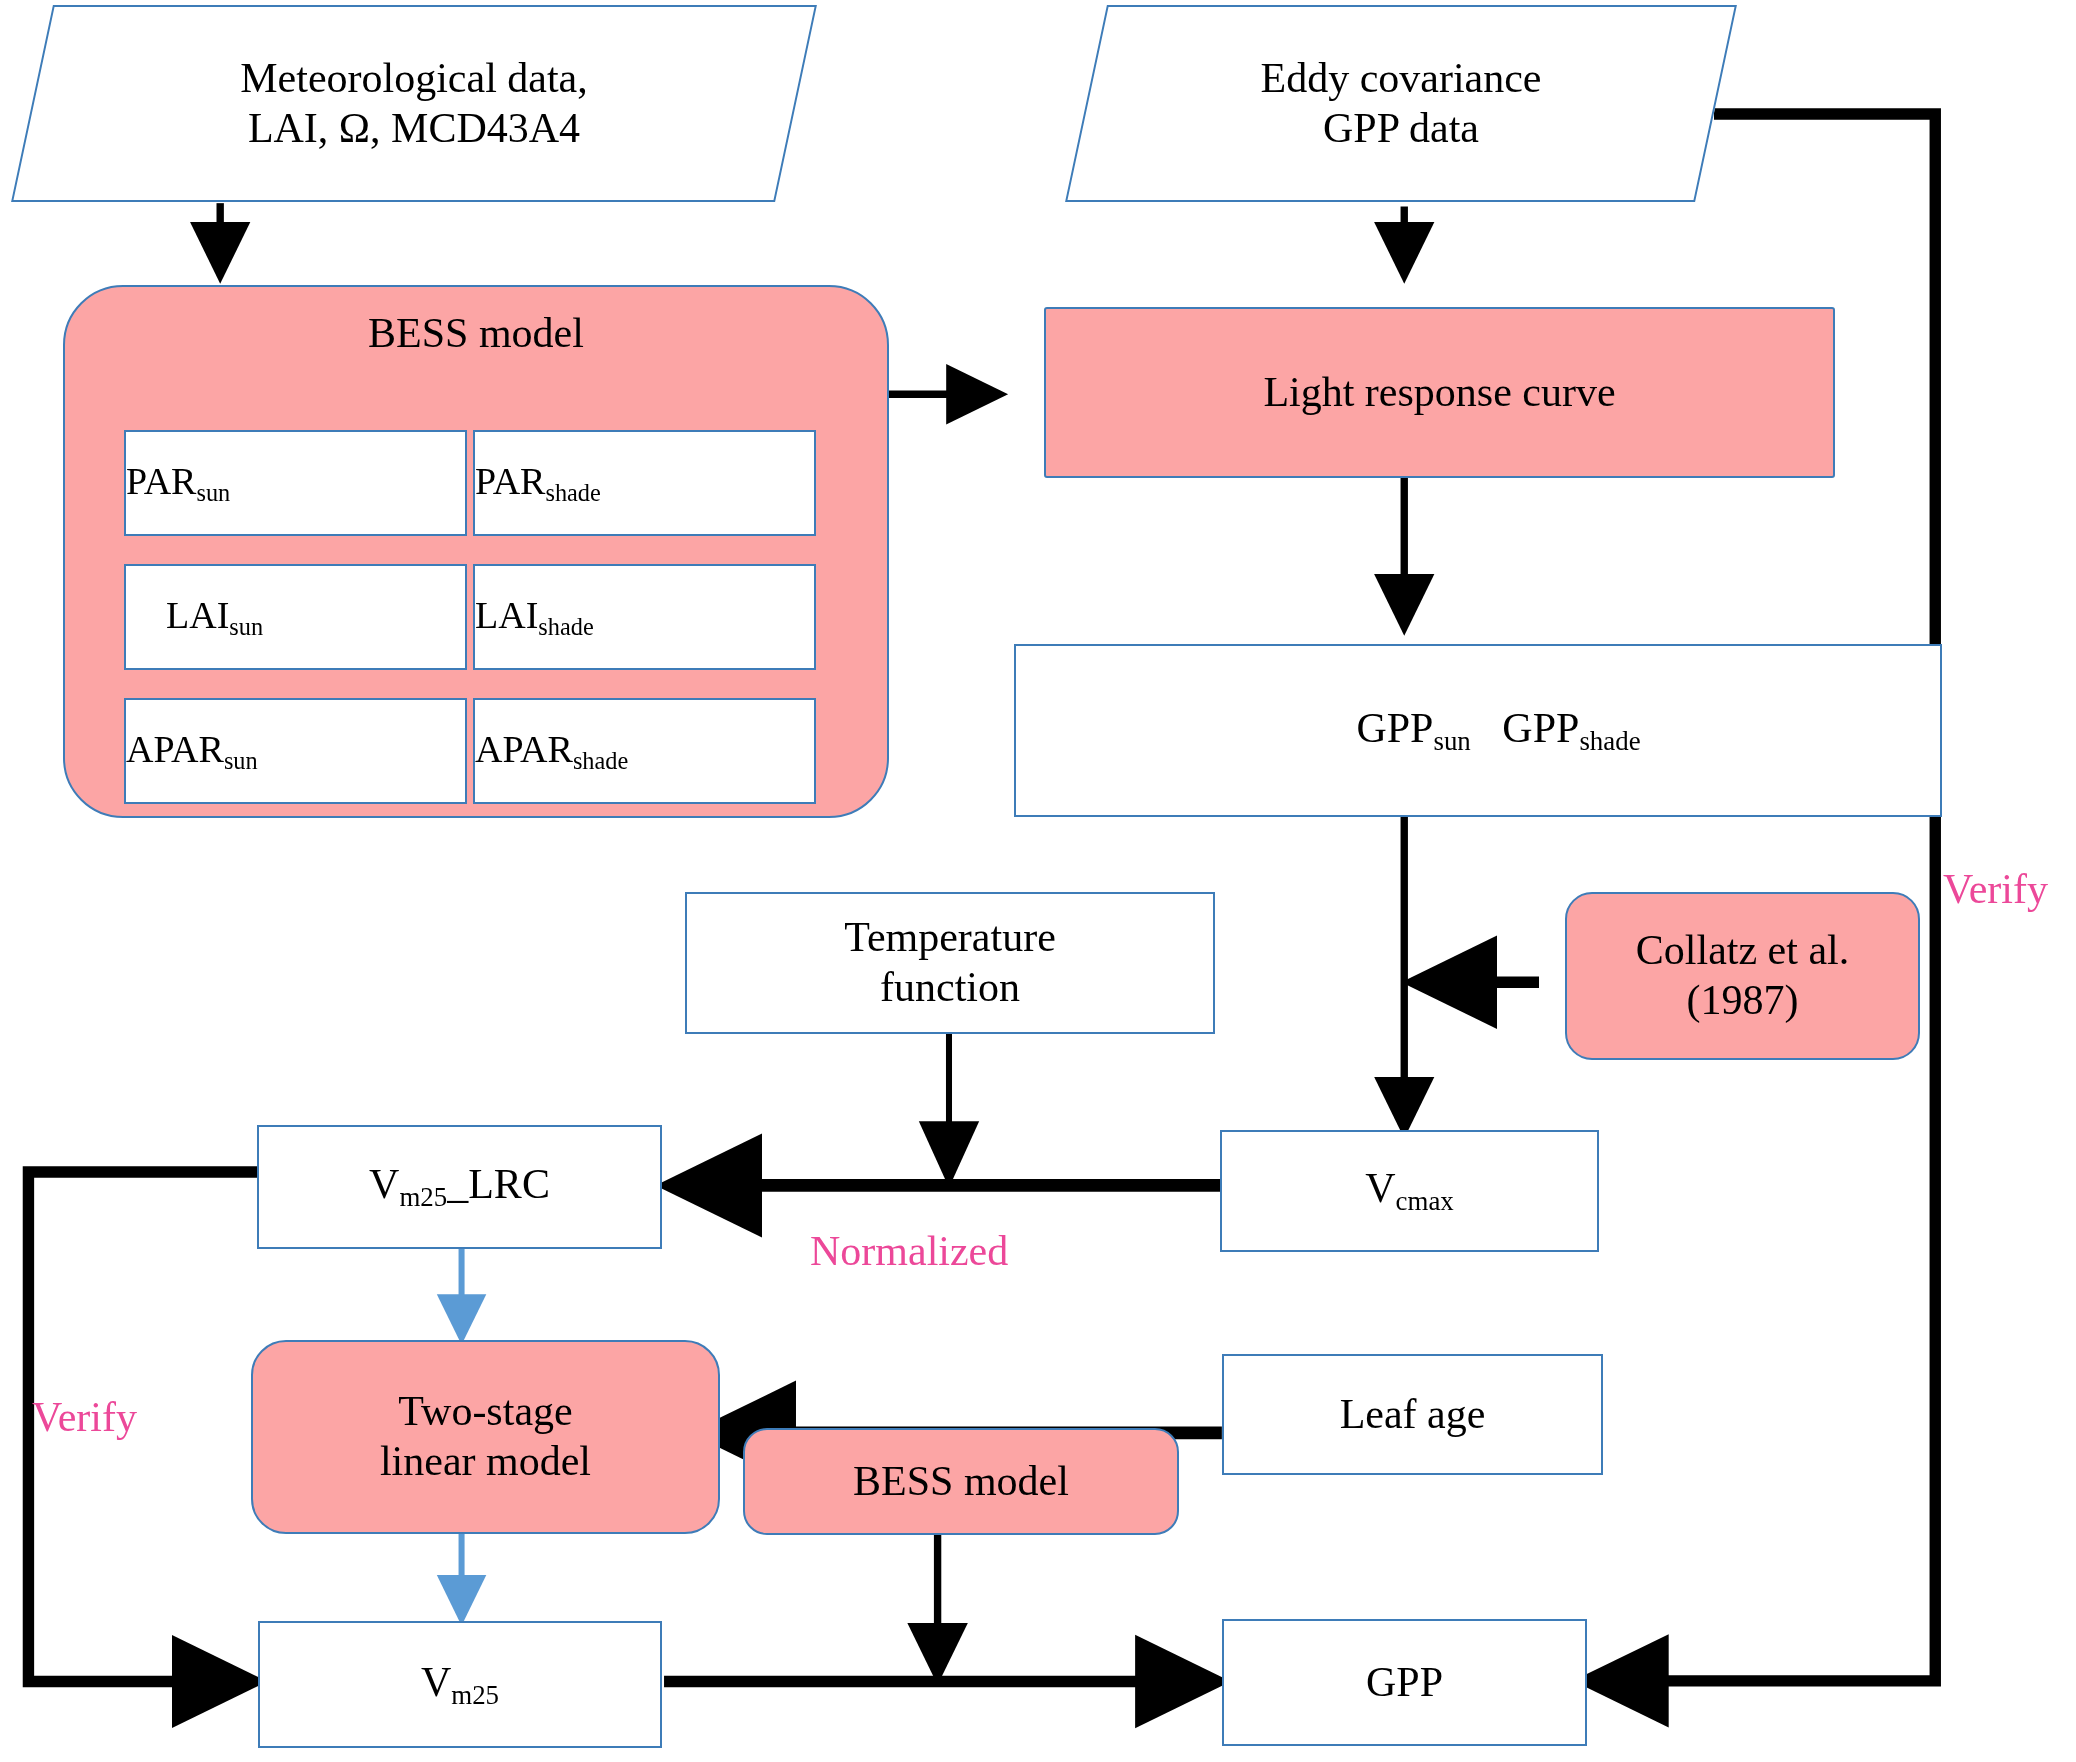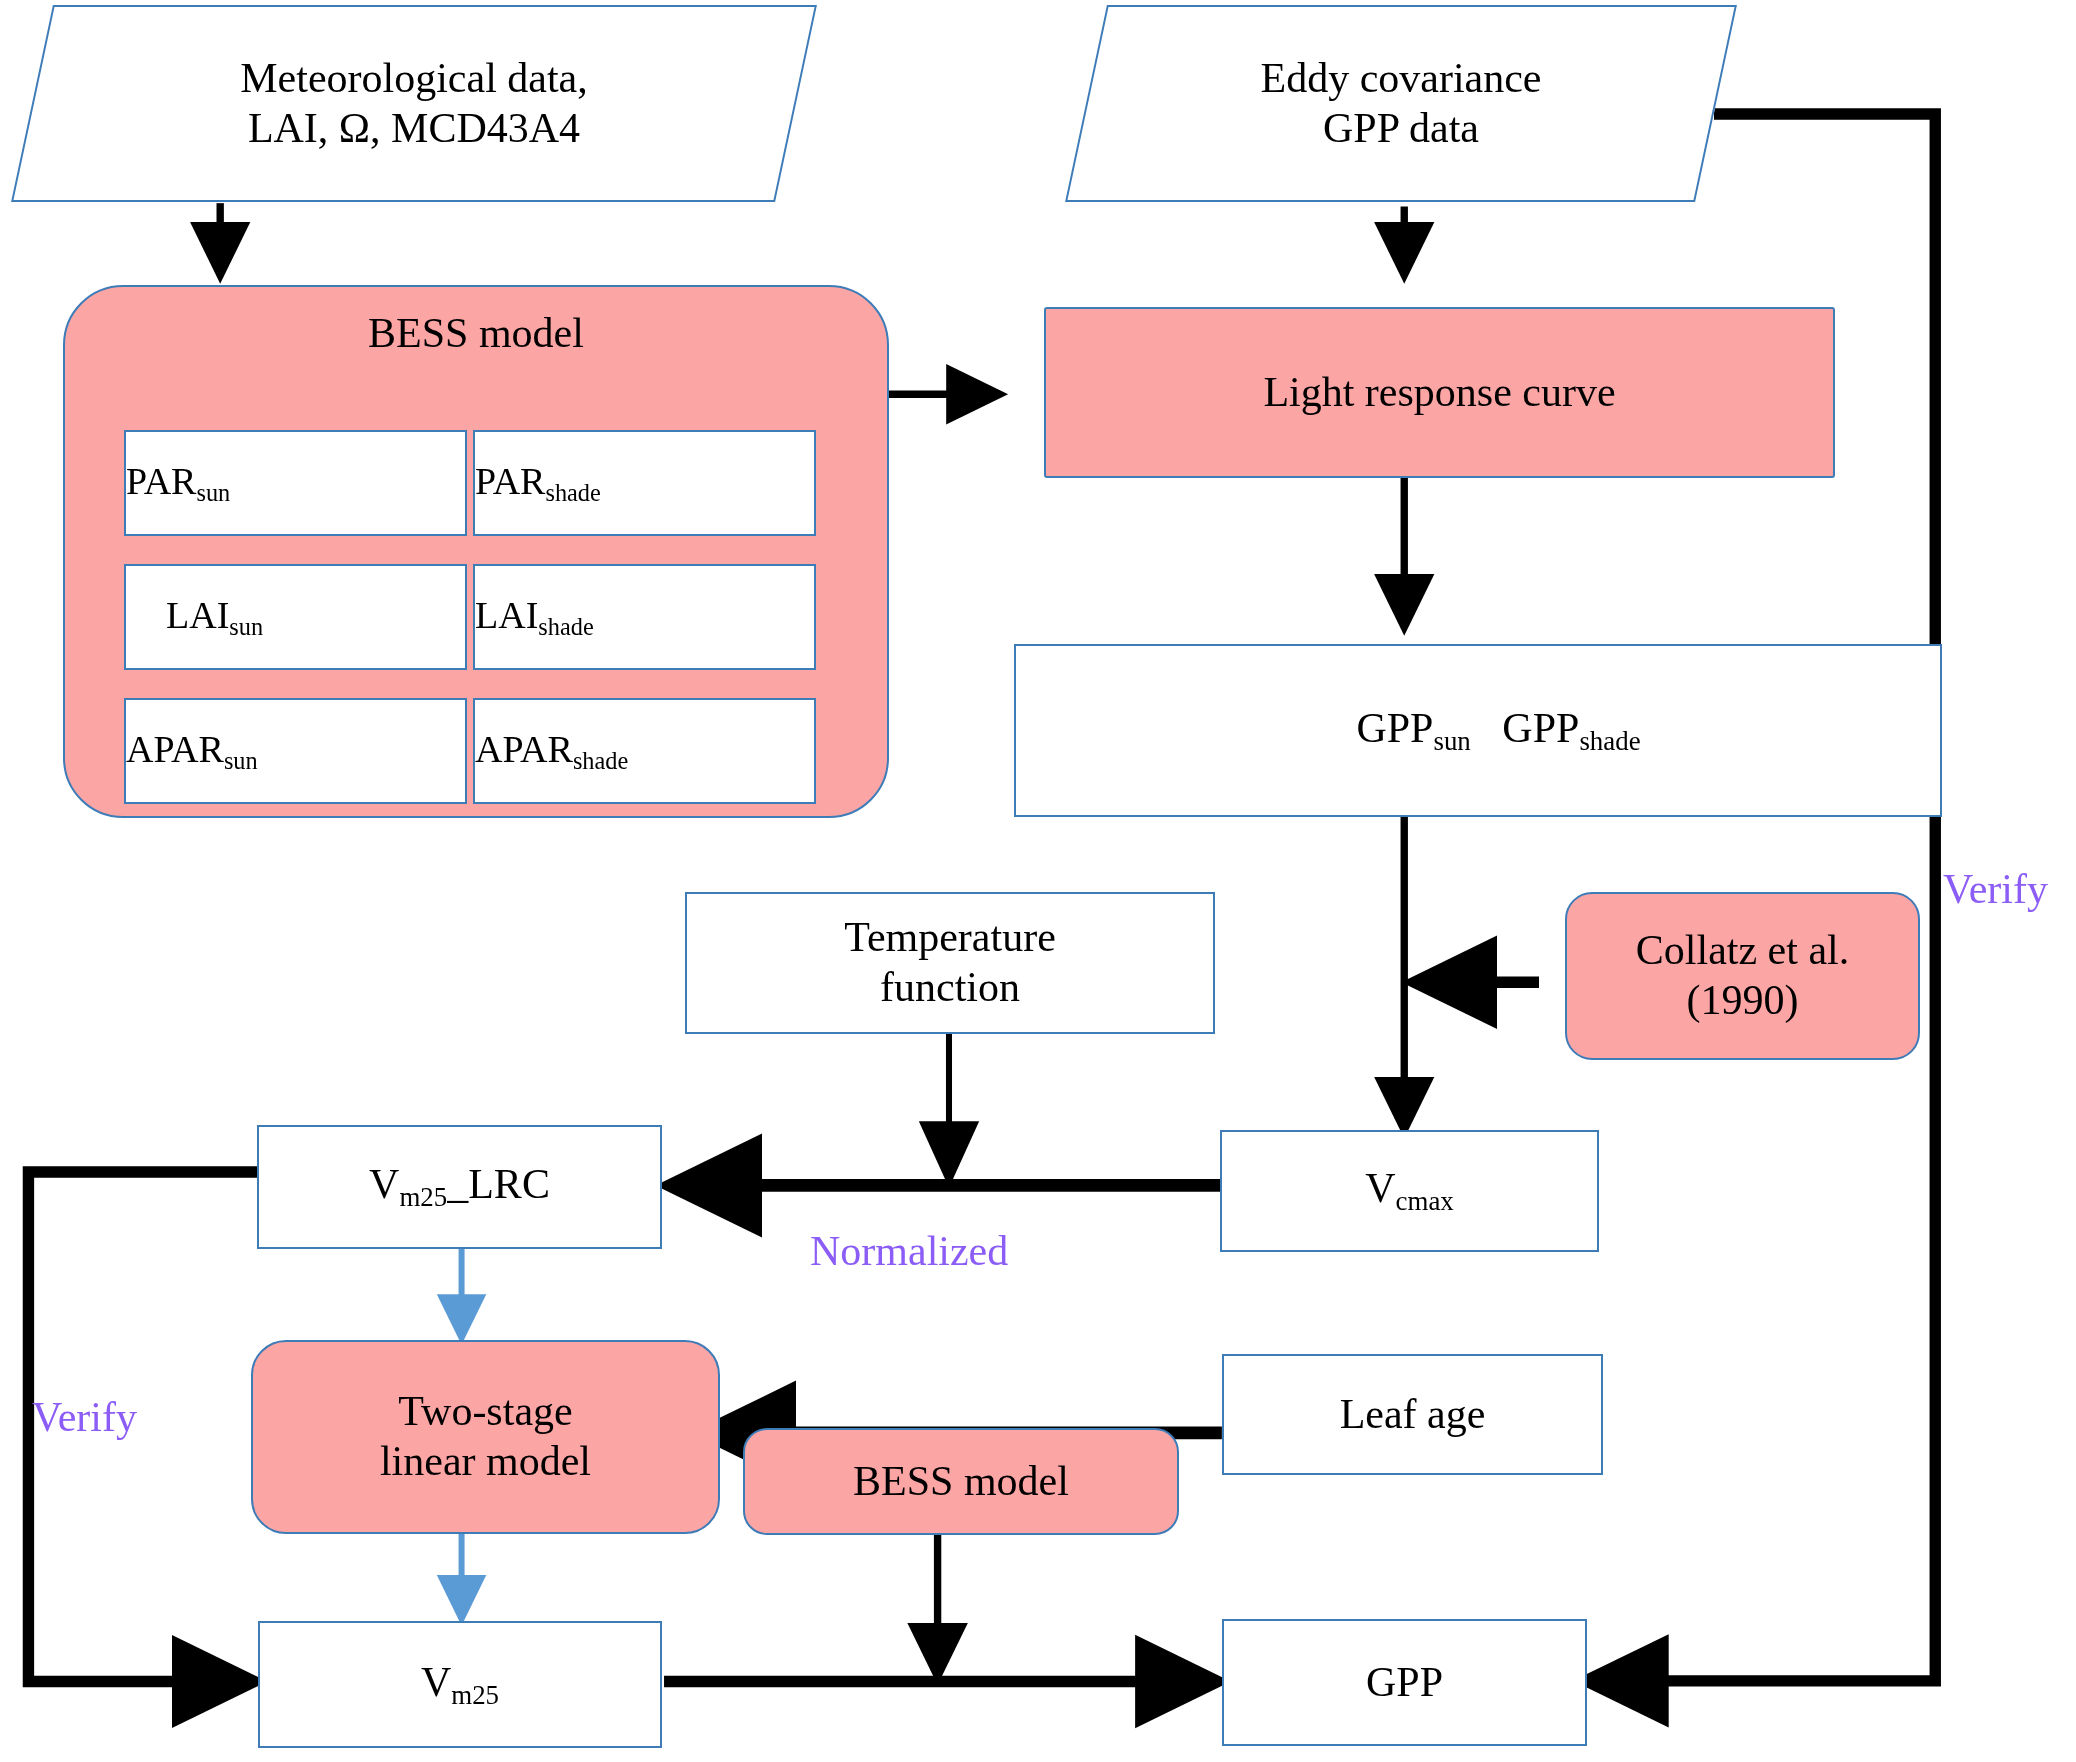--- a/index.html
+++ b/index.html
@@ -50,21 +50,21 @@
     background: #ffffff;
     transform: skewX(-12deg);
   }
   .para > .para-txt {
     transform: skewX(12deg);
     display: block;
     width: 100%;
   }
   .label {
     position: absolute;
-    color: #8b5cf6;
+    color: #ec4899;
     white-space: nowrap;
   }
   .sub {
     font-size: 0.64em;
     vertical-align: -0.28em;
     letter-spacing: 0;
   }
   
   .fs-big { font-size: 42px; }
   .cell {
@@ -211,21 +211,21 @@
 
   <div class="node rect fs-big" style="left:1014px; top:644px; width:928px; height:173px;padding-left:41px;">
     <span>
       <span>GPP</span><span class="sub">sun</span>&nbsp;&nbsp;&nbsp;<span>GPP</span><span class="sub">shade</span>
     </span>
   </div>
 
   <div class="node rounded fs-big" style="left:1541px; top:892px; width:355px; height:168px; border-radius:27px;">
     <span>
       <span>Collatz et al.</span><br>
-      <span>(1990)</span>
+      <span>(1987)</span>
     </span>
   </div>
 
   <div class="node rect fs-big" style="left:685px; top:892px; width:530px; height:142px;">
     <span>
       <span>Temperature</span><br>
       <span>function</span>
     </span>
   </div>
 

